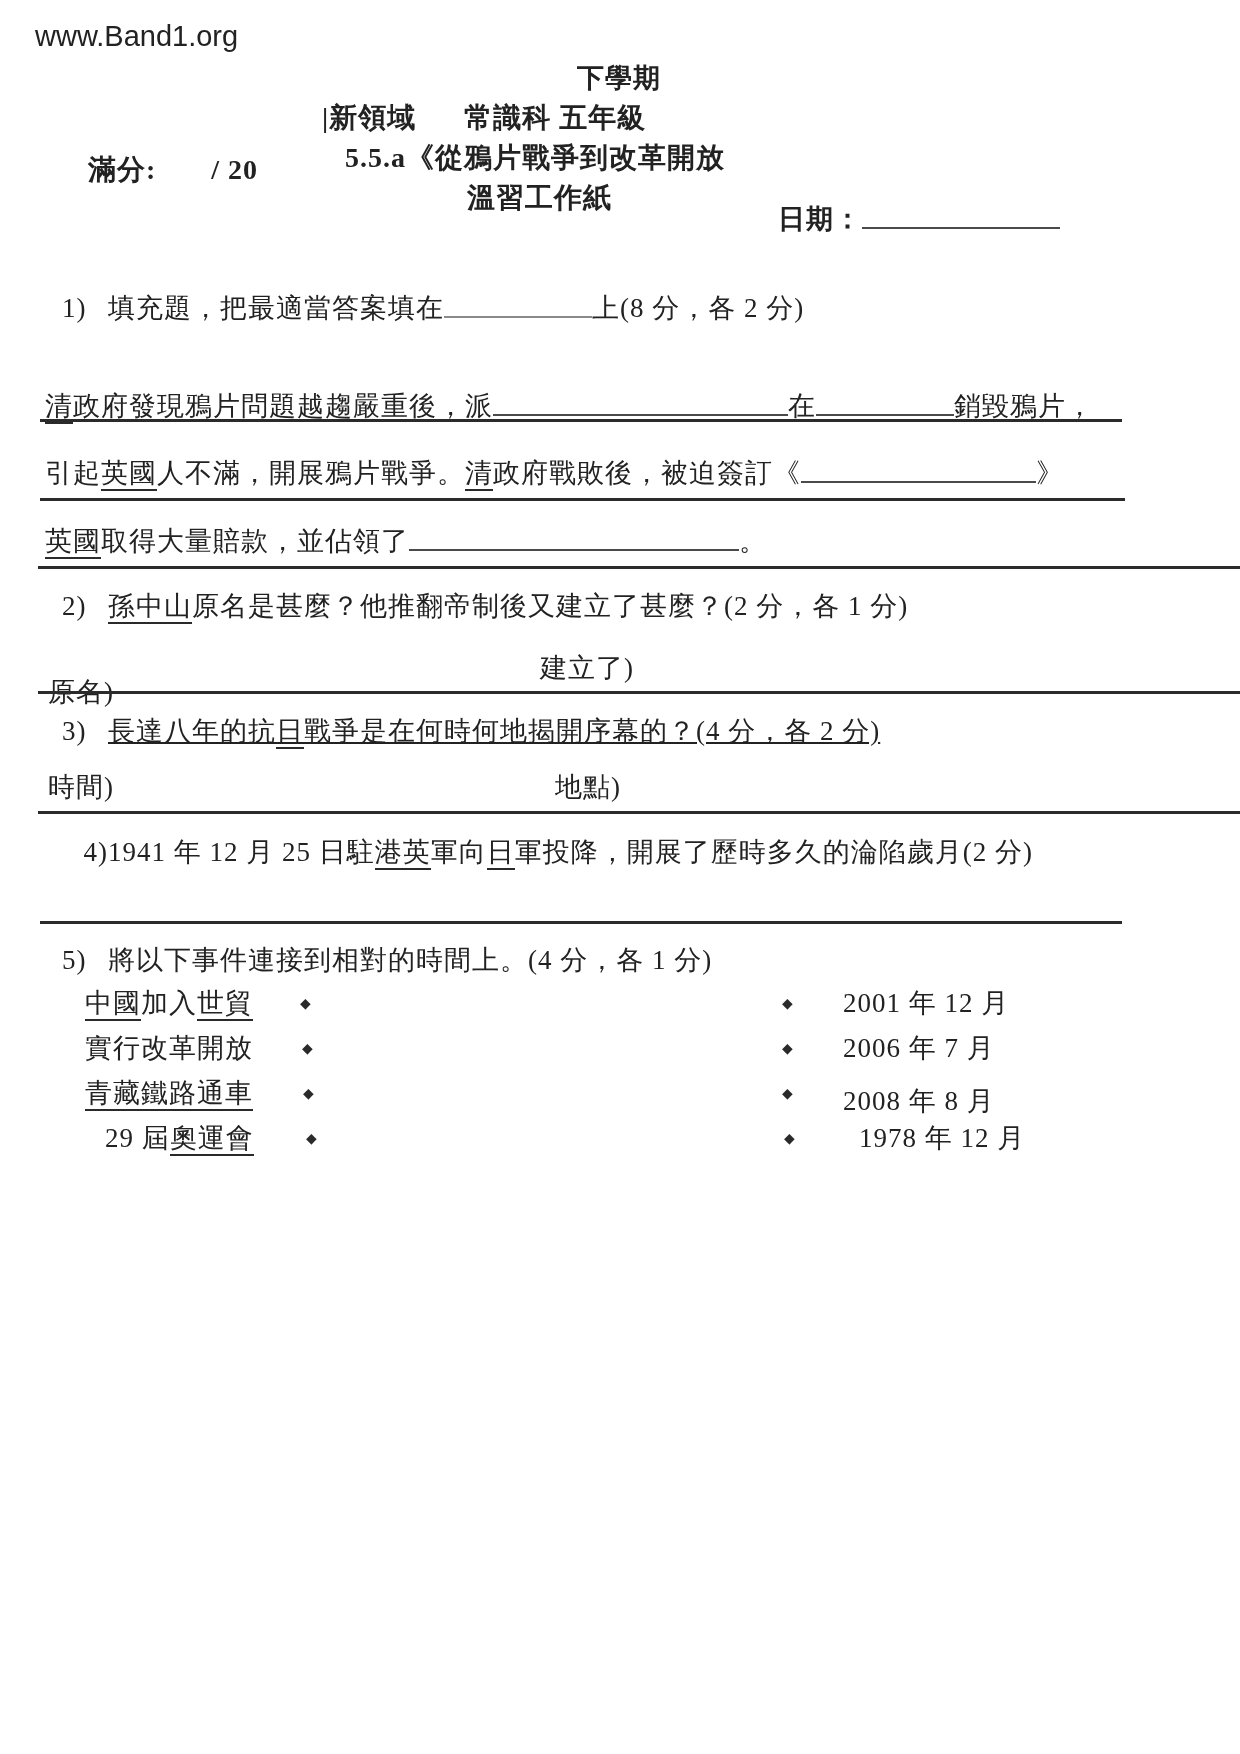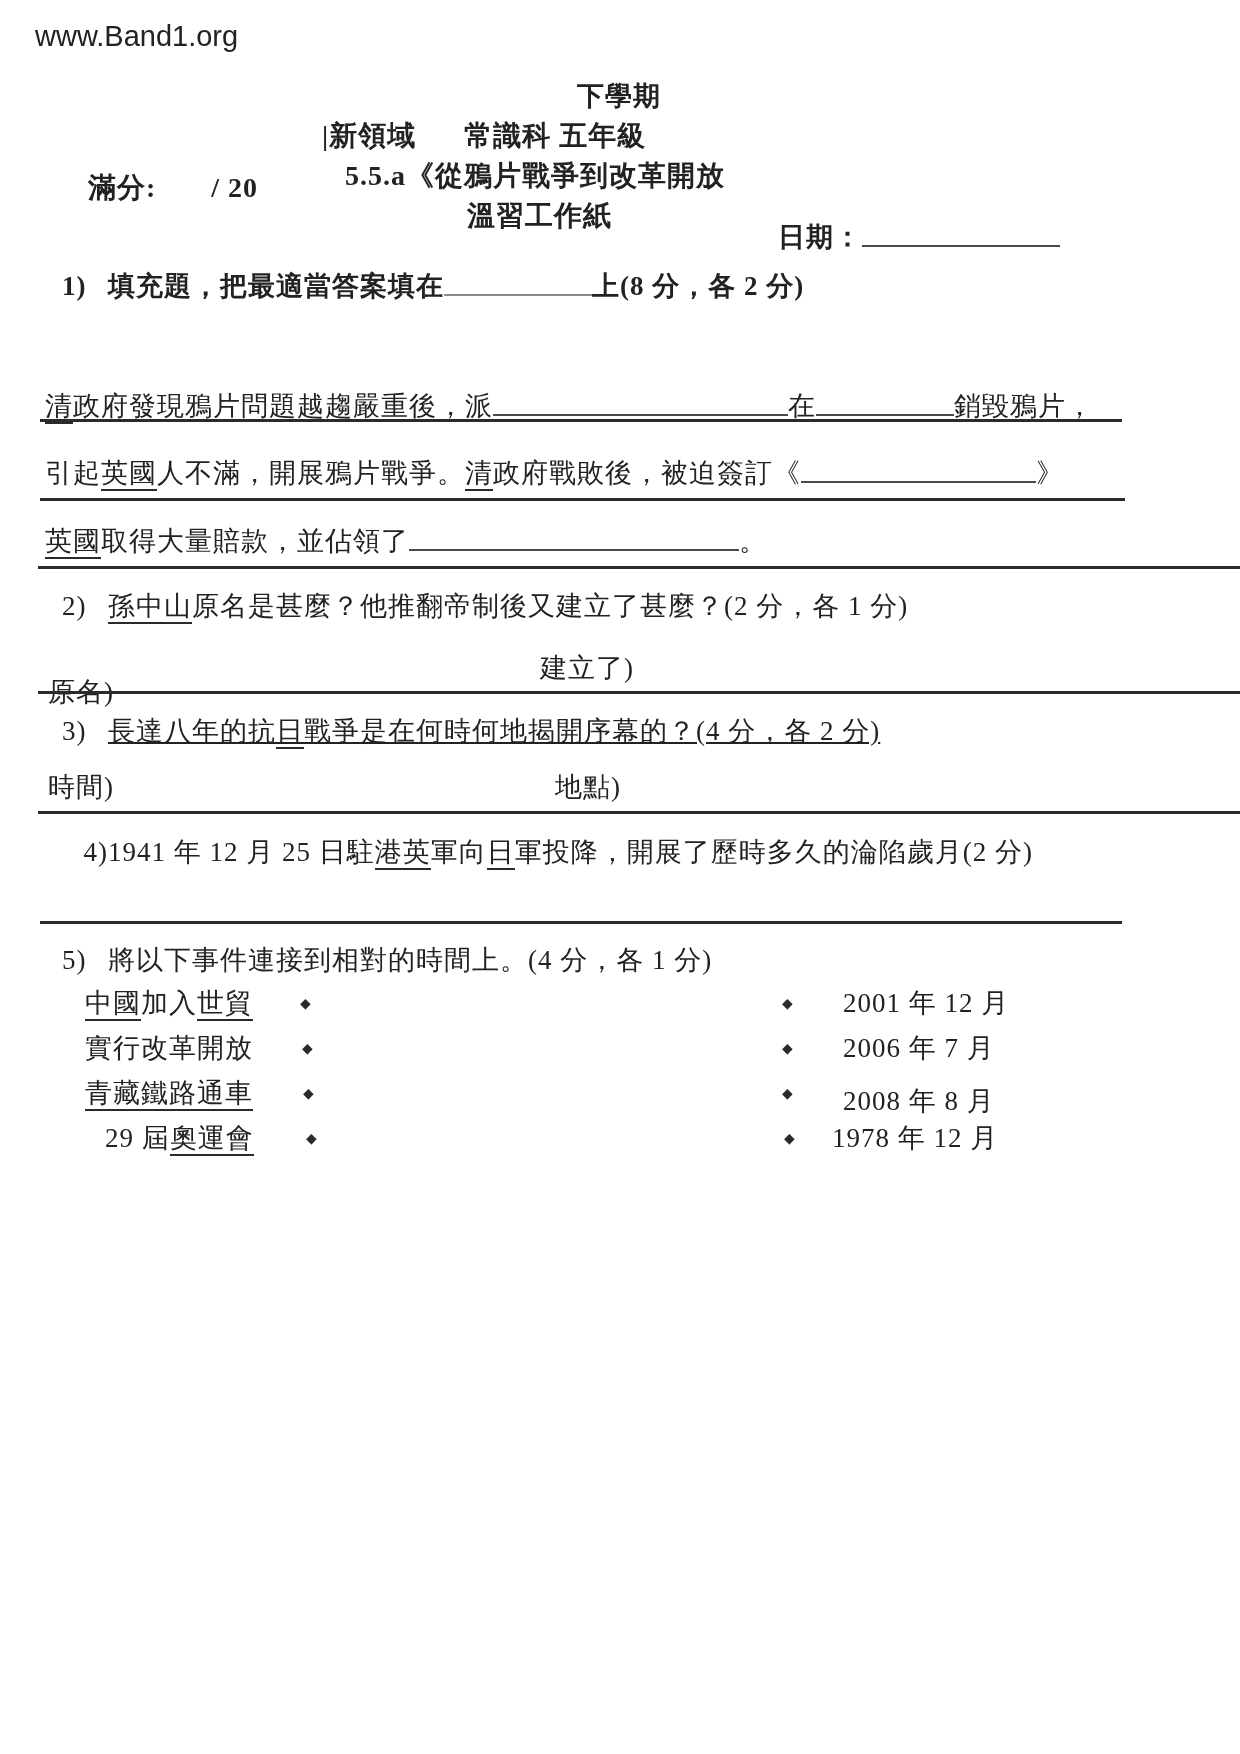--- a/index.html
+++ b/index.html
@@ -12,21 +12,21 @@
     font-family:"Liberation Serif","DejaVu Serif",serif;
     color:#1d1d1d;
   }
   .line{
     position:absolute;
     white-space:nowrap;
     font-size:27px;
     letter-spacing:1px;
     color:#222222;
   }
-  .bold{font-weight:bold;margin-top:18px;}
+  .bold{font-weight:bold;}
   .sans{font-family:"Liberation Sans","DejaVu Sans",sans-serif;}
   
   .u{border-bottom:2px solid #2a2a2a;padding-bottom:1px;}
   
   .blank{
     display:inline-block;
     border-bottom:2px solid #4a4a4a;
     height:0.95em;
     vertical-align:-0.05em;
   }
@@ -65,21 +65,21 @@
 
   <div class="line bold" style="left:88px;top:151px;font-size:28px;">
     <span>滿分:</span><span class="gap" style="width:55px;"></span><span>/ 20</span>
   </div>
 
 
   <div class="line bold" style="left:778px;top:201px;">
     <span>日期：</span><span class="blank" style="width:198px;"></span>
   </div>
 
-  <div class="line" style="left:62px;top:268px;font-weight:bold;">
+  <div class="line" style="left:62px;top:290px;">
     <span class="qnum">1)</span><span>填充題，把最適當答案填在</span><span class="blank gray" style="width:148px;"></span><span>上(8 分，各 2 分)</span>
   </div>
 
   <div class="line" style="left:45px;top:388px;">
     <span class="u">清</span><span>政府發現鴉片問題越趨嚴重後，派</span><span class="blank" style="width:295px;"></span><span>在</span><span class="blank" style="width:138px;"></span><span>銷毀鴉片，</span>
   </div>
   <div class="rule" style="left:40px;top:419px;width:1082px;"></div>
 
   <div class="line" style="left:45px;top:455px;">
     <span>引起</span><span class="u">英國</span><span>人不滿，開展鴉片戰爭。</span><span class="u">清</span><span>政府戰敗後，被迫簽訂《</span><span class="blank" style="width:235px;"></span><span>》</span>
@@ -147,17 +147,17 @@
   <span class="bullet" style="left:782px;top:1085px;">◆</span>
   <div class="line" style="left:843px;top:1075px;margin-top:8px;">
     <span>2008 年 8 月</span>
   </div>
 
   <div class="line" style="left:105px;top:1120px;">
     <span>29 屆</span><span class="u">奧運會</span>
   </div>
   <span class="bullet" style="left:306px;top:1130px;">◆</span>
   <span class="bullet" style="left:784px;top:1130px;">◆</span>
-  <div class="line" style="left:832px;top:1120px;">
+  <div class="line" style="left:859px;top:1120px;">
     <span>1978 年 12 月</span>
   </div>
 
 </div>
 
 </body></html>

